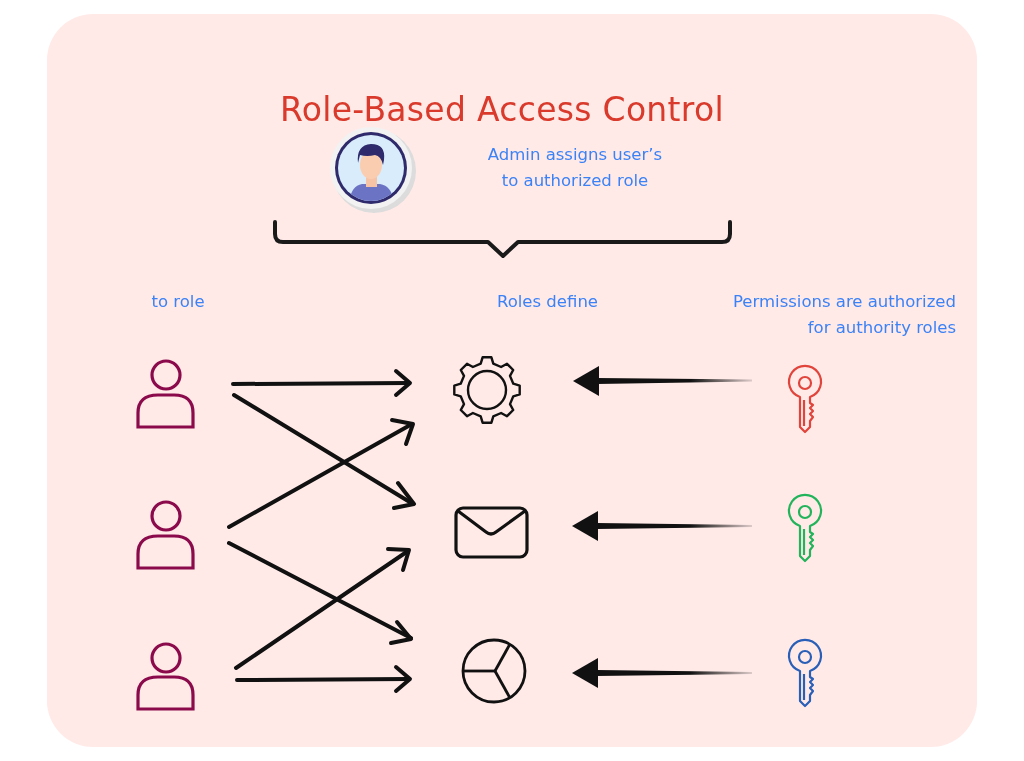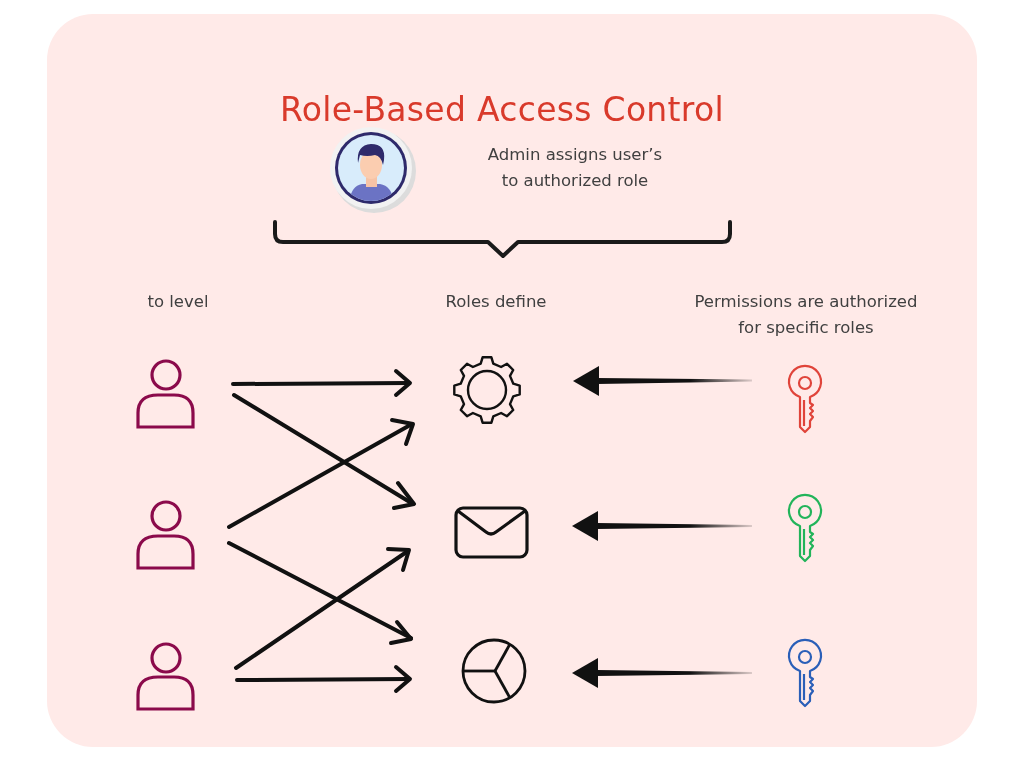--- a/index.html
+++ b/index.html
@@ -2,48 +2,48 @@
 <html><head>
 <meta charset="utf-8">
 <style>
   html, body { margin: 0; padding: 0; background: #ffffff; }
   body { width: 1024px; height: 761px; position: relative; overflow: hidden;
          font-family: "DejaVu Sans", "Liberation Sans", sans-serif; }
   .card { position: absolute; left: 47px; top: 14px; width: 930px; height: 733px;
           background: #FFEAE8; border-radius: 46px; }
   .title { position: absolute; left: 0; width: 1004px; top: 50px; text-align: center;
            font-size: 33px; color: #D93A2B; letter-spacing: 0.3px; font-weight: normal; margin-top: 40px; }
-  .txt { position: absolute; color: #404040; font-size: 16.5px; line-height: 26px; text-align: center; }
+  .txt { position: absolute; color: #3b82f6; font-size: 16.5px; line-height: 26px; text-align: center; }
   .admin-text { left: 440px; top: 142px; width: 270px; }
   .col-left { left: 58px; top: 289px; width: 240px; }
-  .col-mid { left: 386px; top: 289px; width: 220px; }
-  .col-right { left: 656px; top: 289px; width: 300px; }
+  .col-mid { left: 378px; top: 289px; width: 220px; text-align: right; }
+  .col-right { left: 656px; top: 289px; width: 300px; text-align: right; }
   svg.overlay { position: absolute; left: 0; top: 0; }
 </style>
 </head>
 <body>
 
 <div class="card"></div>
 
 <div class="title">Role-Based Access Control</div>
 
 <div class="txt admin-text">
   <div>Admin assigns user’s</div>
   <div>to authorized role</div>
 </div>
 
 <div class="txt col-left">
-  <div>to level</div>
+  <div>to role</div>
 </div>
 <div class="txt col-mid">
   <div>Roles define</div>
 </div>
 <div class="txt col-right">
   <div>Permissions are authorized</div>
-  <div>for specific roles</div>
+  <div>for authority roles</div>
 </div>
 
 <svg class="overlay" width="1024" height="761" viewBox="0 0 1024 761">
   <defs>
     <linearGradient id="fadeLine" x1="0" y1="0" x2="1" y2="0">
       <stop offset="0" stop-color="#111" stop-opacity="1"></stop>
       <stop offset="0.6" stop-color="#111" stop-opacity="1"></stop>
       <stop offset="1" stop-color="#111" stop-opacity="0.15"></stop>
     </linearGradient>
   </defs>

